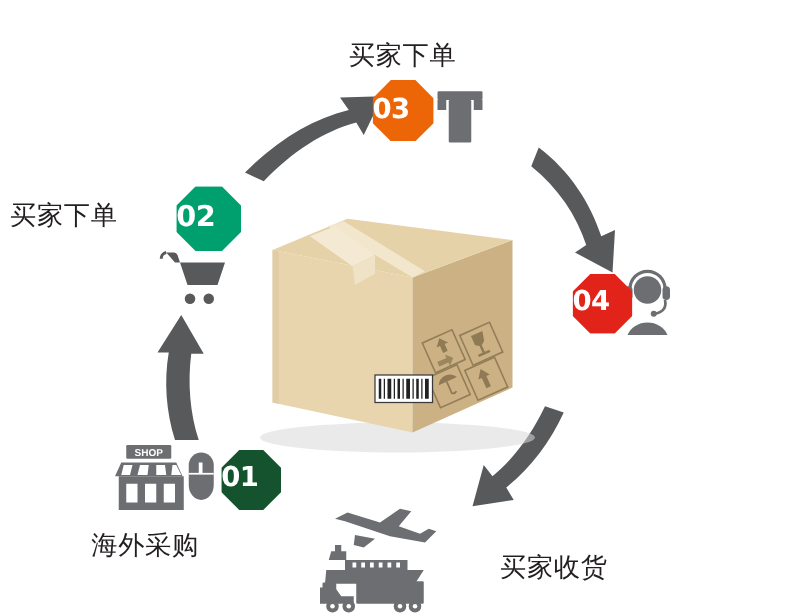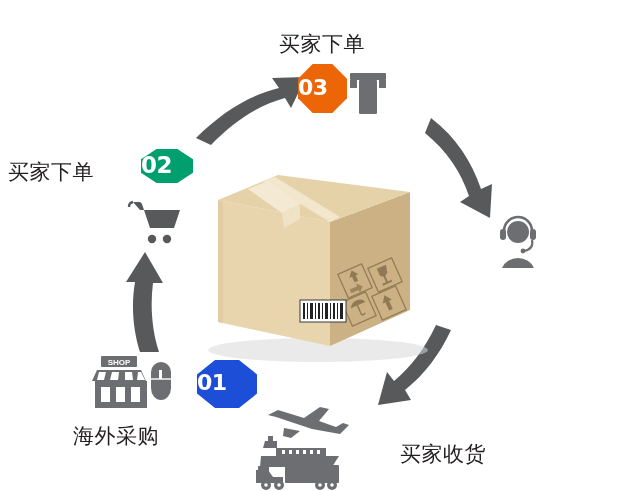--- a/index.html
+++ b/index.html
@@ -265,32 +265,35 @@
       <circle cx="332" cy="485" r="5"></circle>
       <g fill="#ffffff">
         <circle cx="266" cy="485" r="1.8"></circle>
         <circle cx="279" cy="485" r="1.8"></circle>
         <circle cx="320" cy="485" r="1.8"></circle>
         <circle cx="332" cy="485" r="1.8"></circle>
       </g>
     </g>
   </svg>
 
-  <div class="octagon" style="left:177px; top:360px; width:60px; height:48px; font-size:22px; background:#1d4ed8;margin-left:20px;">
+  <div class="octagon" style="left:177px; top:360px; width:48px; height:48px; font-size:22px; background:#14532d;">
     <span class="num">01</span>
   </div>
 
-  <div class="octagon" style="left:141px; top:149px; width:52px; height:34px; font-size:23px; background:#00a06e;">
+  <div class="octagon" style="left:141px; top:149px; width:52px; height:52px; font-size:23px; background:#00a06e;">
     <span class="num">02</span>
   </div>
 
   <div class="octagon" style="left:298px; top:64px; width:49px; height:49px; font-size:22px; background:#ec6608;">
     <span class="num">03</span>
   </div>
 
+  <div class="octagon" style="left:458px; top:219px; width:48px; height:48px; font-size:22px; background:#e2231a;">
+    <span class="num">04</span>
+  </div>
 
 
   <div class="step-label" style="left:73px; top:422px;">海外采购</div>
 
   <div class="step-label" style="left:8px; top:158px;">买家下单</div>
 
   <div class="step-label" style="left:279px; top:30px;">买家下单</div>
 
 
   <div class="step-label" style="left:400px; top:440px;">买家收货</div>

